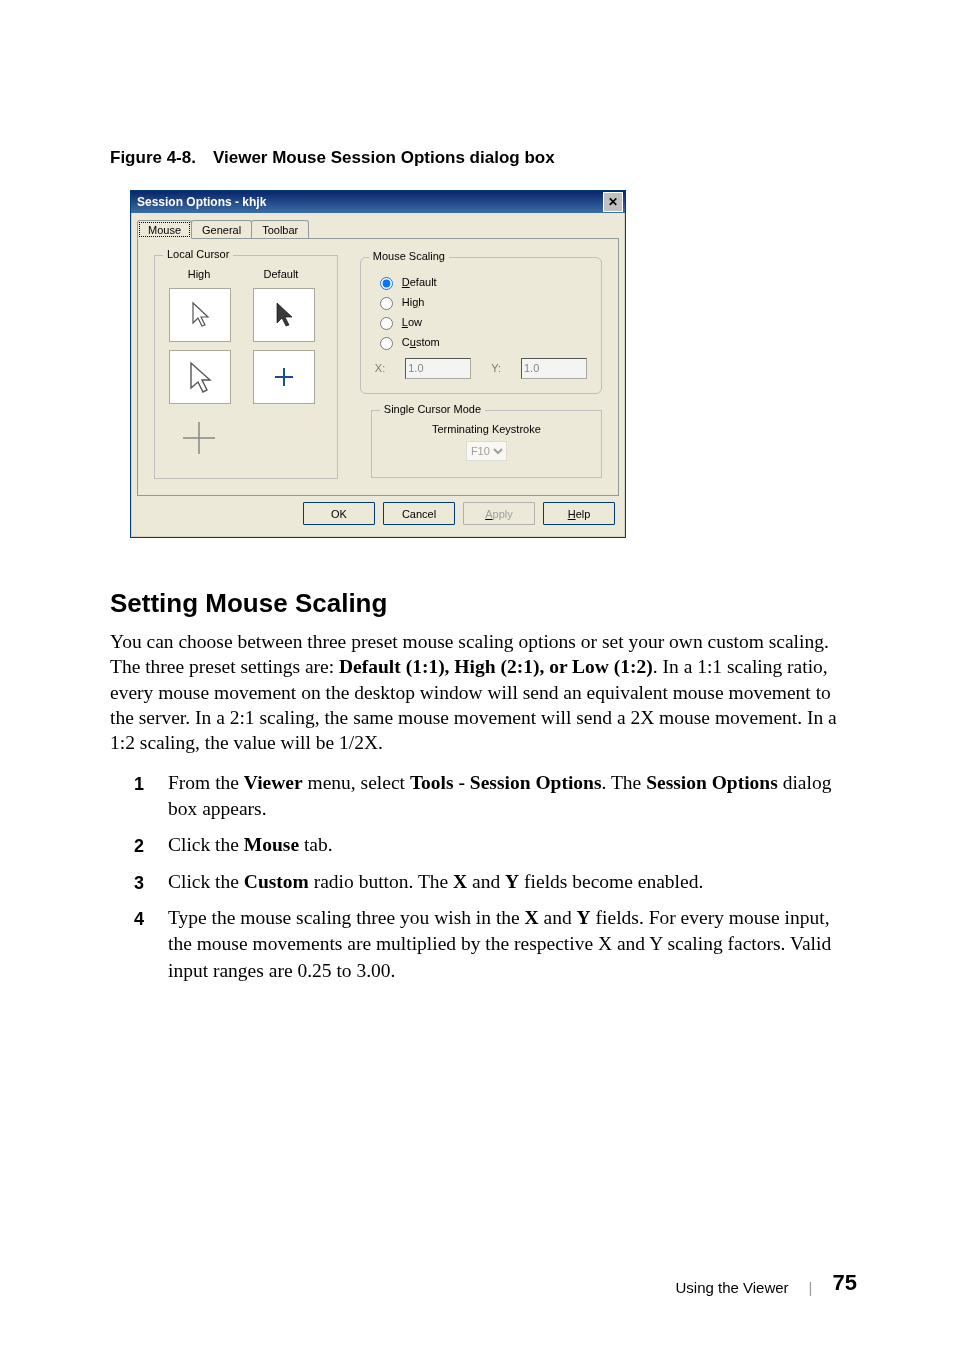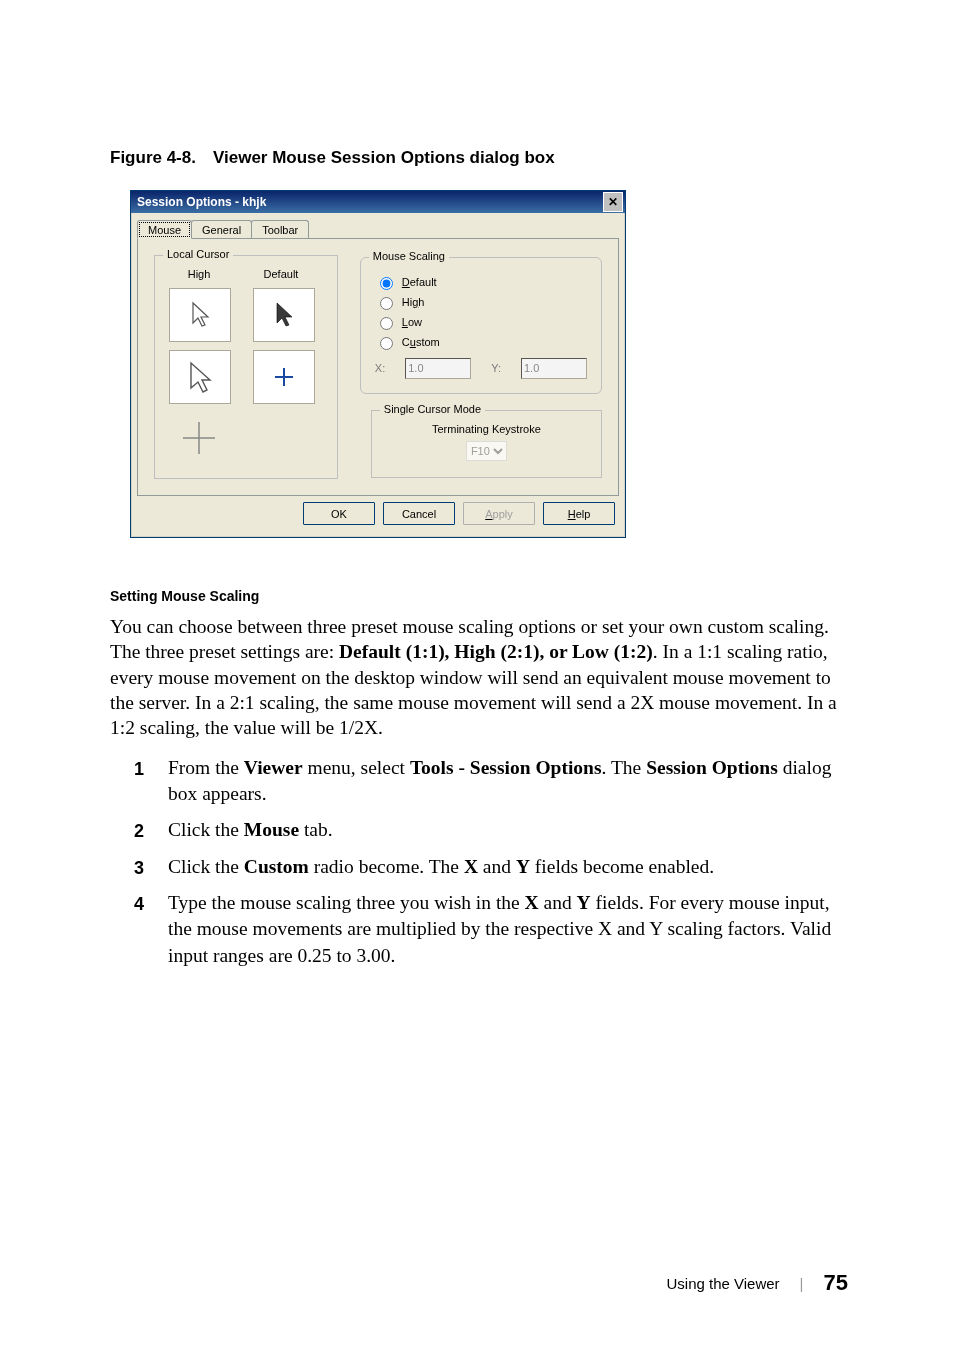--- a/index.html
+++ b/index.html
@@ -143,21 +143,21 @@
     font-size:11px;
   }
   .btn.disabled { color:#a0a0a0; border-color:#b0b0b0;}
   select.fake {
     font-size:11px; height:20px; background:#fff;
   }
   
   h2.section {
     font-family: Arial, Helvetica, sans-serif;
     font-weight: bold;
-    font-size: 14px;
+    font-size: 26px;
     margin: 0 0 10px 0;
   }
   p.body, .body {
     font-family: Georgia, "Times New Roman", serif;
     font-size: 19.5px;
     line-height: 1.3;
     margin: 0 0 14px 0;
   }
   ol.steps {
     list-style: none;
@@ -180,24 +180,24 @@
     font-weight: bold;
     position: absolute;
     left: 0;
     top: 2px;
     font-size: 18px;
   }
   .bold { font-weight: bold; font-family: Georgia, serif;}
   .footer {
     position: absolute;
     bottom: 56px;
-    right: 106px;
+    right: 97px;
     font-size: 15px;
     display:flex;
-    align-items:center;
+    align-items:flex-end;
   }
   .footer .section-name { font-family: Arial, sans-serif; font-size:15px; margin-right:20px;}
   .footer .divider { color:#999; margin-right:20px;}
   .footer .pnum { font-family: Arial, sans-serif; font-weight:bold; font-size:22px;}
 </style>
 </head>
 <body>
 
 <div class="page">
 
@@ -320,21 +320,21 @@
 
 
   <ol class="steps">
     <li>
       <span>From the </span><span class="bold">Viewer</span><span> menu, select </span><span class="bold">Tools - Session Options</span><span>. The </span><span class="bold">Session Options</span><span> dialog box appears.</span>
     </li>
     <li>
       <span>Click the </span><span class="bold">Mouse</span><span> tab.</span>
     </li>
     <li>
-      <span>Click the </span><span class="bold">Custom</span><span> radio become. The </span><span class="bold">X</span><span> and </span><span class="bold">Y</span><span> fields become enabled.</span>
+      <span>Click the </span><span class="bold">Custom</span><span> radio button. The </span><span class="bold">X</span><span> and </span><span class="bold">Y</span><span> fields become enabled.</span>
     </li>
     <li>
       <span>Type the mouse scaling three you wish in the </span><span class="bold">X</span><span> and </span><span class="bold">Y</span><span> fields. For every mouse input, the mouse movements are multiplied by the respective X and Y scaling factors. Valid input ranges are 0.25 to 3.00.</span>
     </li>
   </ol>
 
   <div class="footer">
     <span class="section-name">Using the Viewer</span>
     <span class="divider">|</span>
     <span class="pnum">75</span>

